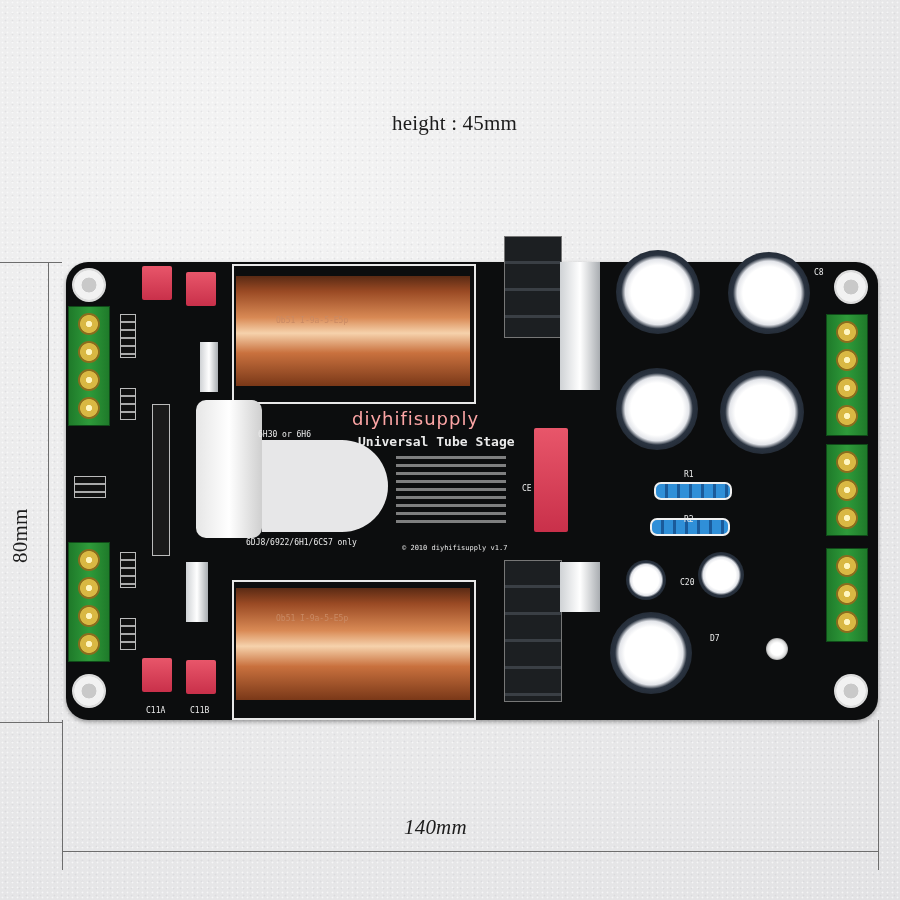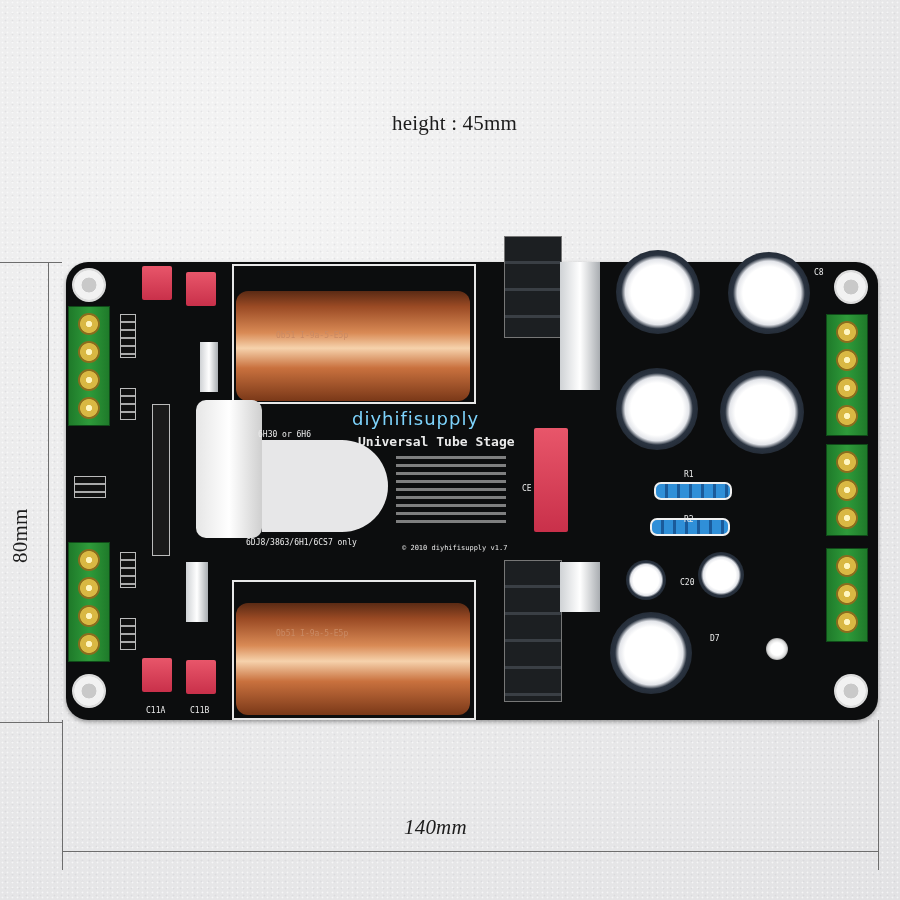--- a/index.html
+++ b/index.html
@@ -32,35 +32,35 @@
   .board {
     position:absolute; left:66px; top:262px; width:812px; height:458px;
     background:#0c0d0e; border-radius:22px;
     box-shadow: 0 2px 4px rgba(0,0,0,0.35);
   }
   .hole { position:absolute; width:34px; height:34px; border-radius:50%;
     background: radial-gradient(circle, #c9c9c9 0 30%, #f2f2f2 32% 60%, #dcdcdc 62% 100%); }
   .terminal { position:absolute; width:40px; background:linear-gradient(90deg,#1f7a2a,#2e9b3a 50%,#1f7a2a); border:1px solid #0f4a18; }
   .screw { position:absolute; left:9px; width:22px; height:22px; border-radius:50%;
     background: radial-gradient(circle, #fff6c0 0 18%, #d9b843 22% 55%, #8a6d1d 60% 100%); }
-  .coil { position:absolute; border-radius:12px;
-    background: linear-gradient(180deg,#5a2a14 0%,#9a4a24 14%,#d98a55 38%,#f6d2ac 52%,#c9713e 70%,#7a3818 100%); margin-top: 15px; }
+  .coil { position:absolute; border-radius:0;
+    background: linear-gradient(180deg,#5a2a14 0%,#9a4a24 14%,#d98a55 38%,#f6d2ac 52%,#c9713e 70%,#7a3818 100%); }
   .coil-frame { position:absolute; border:2px solid #e8e8e8; }
   .red-cap { position:absolute; background:linear-gradient(180deg,#e8566a,#c9304a); border-radius:2px; }
   .elcap { position:absolute; border-radius:50%;
     background: radial-gradient(circle, #ffffff 0 45%, #e3e5ea 55%, #2a3340 62%, #12171e 100%); }
   .heatsink { position:absolute; background:
       repeating-linear-gradient(180deg,#1c1f22 0 24px,#3a3f45 24px 27px); border:1px solid #777; }
   .regulator { position:absolute; background:linear-gradient(90deg,#cfd2d5,#ffffff 50%,#a9adb1); }
   .resistor { position:absolute; height:14px; border-radius:7px;
     background: repeating-linear-gradient(90deg,#2f8fd8 0 9px,#1a5a9a 9px 12px); border:2px solid #f0f0f0; }
   .tube-socket { position:absolute; background:linear-gradient(90deg,#e6e6e6,#ffffff 50%,#cfcfcf); border-radius:10px; }
   .cutout { position:absolute; background:#e7e7e8; border-radius:0 60px 60px 0; }
   .silk { position:absolute; color:#eaeaea; font-family:"DejaVu Sans Mono", monospace; white-space:nowrap; }
-  .brand { left:350px; top:408px; font-size:18px; letter-spacing:1px; color:#7dd3fc; font-family:"DejaVu Sans", sans-serif; }
+  .brand { left:350px; top:408px; font-size:18px; letter-spacing:1px; color:#fca5a5; font-family:"DejaVu Sans", sans-serif; }
   .title { left:360px; top:435px; font-size:13px; font-weight:bold; }
   .small { font-size:8px; }
   .pins { position:absolute; background: repeating-linear-gradient(180deg,#111 0 6px,#aaa 6px 8px); border:1px solid #bbb; }
   .led { position:absolute; width:22px; height:22px; border-radius:50%; background:radial-gradient(circle,#ffffff 0 40%,#ddd 60%,rgba(255,255,255,0) 100%); }
 </style>
 </head>
 <body>
 
 <div class="noise"></div>
 
@@ -133,21 +133,21 @@
     <div class="silk small" style="left:40px;top:26px;color:#c98a64">Ob51 I-9a-5-E5p</div>
   </div>
 
   <div class="regulator" style="left:134px;top:80px;width:18px;height:50px"></div>
   <div class="regulator" style="left:120px;top:300px;width:22px;height:60px"></div>
 
   <div class="pins" style="left:86px;top:142px;width:16px;height:150px;background:#1a1a1a"></div>
   <div class="tube-socket" style="left:130px;top:138px;width:66px;height:138px"></div>
   <div class="cutout" style="left:196px;top:178px;width:126px;height:92px"></div>
   <div class="silk small" style="left:192px;top:168px">6H30 or 6H6</div>
-  <div class="silk small" style="left:180px;top:276px">6DJ8/3863/6H1/6CS7 only</div>
+  <div class="silk small" style="left:180px;top:276px">6DJ8/6922/6H1/6CS7 only</div>
 
   <div class="silk brand" style="left:286px;top:146px">diyhifisupply</div>
   <div class="silk title" style="left:292px;top:172px">Universal Tube Stage</div>
   <div class="silk small" style="left:336px;top:282px;font-size:7px">© 2010 diyhifisupply v1.7</div>
   <div style="position:absolute;left:330px;top:194px;width:110px;height:72px;background:repeating-linear-gradient(180deg,#dcdcdc 0 3px,transparent 3px 8px);opacity:.55"></div>
 
   <div class="red-cap" style="left:468px;top:166px;width:34px;height:104px"></div>
   <div class="silk small" style="left:456px;top:222px">CE</div>
 
   <div class="heatsink" style="left:438px;top:-26px;width:56px;height:100px"></div>

